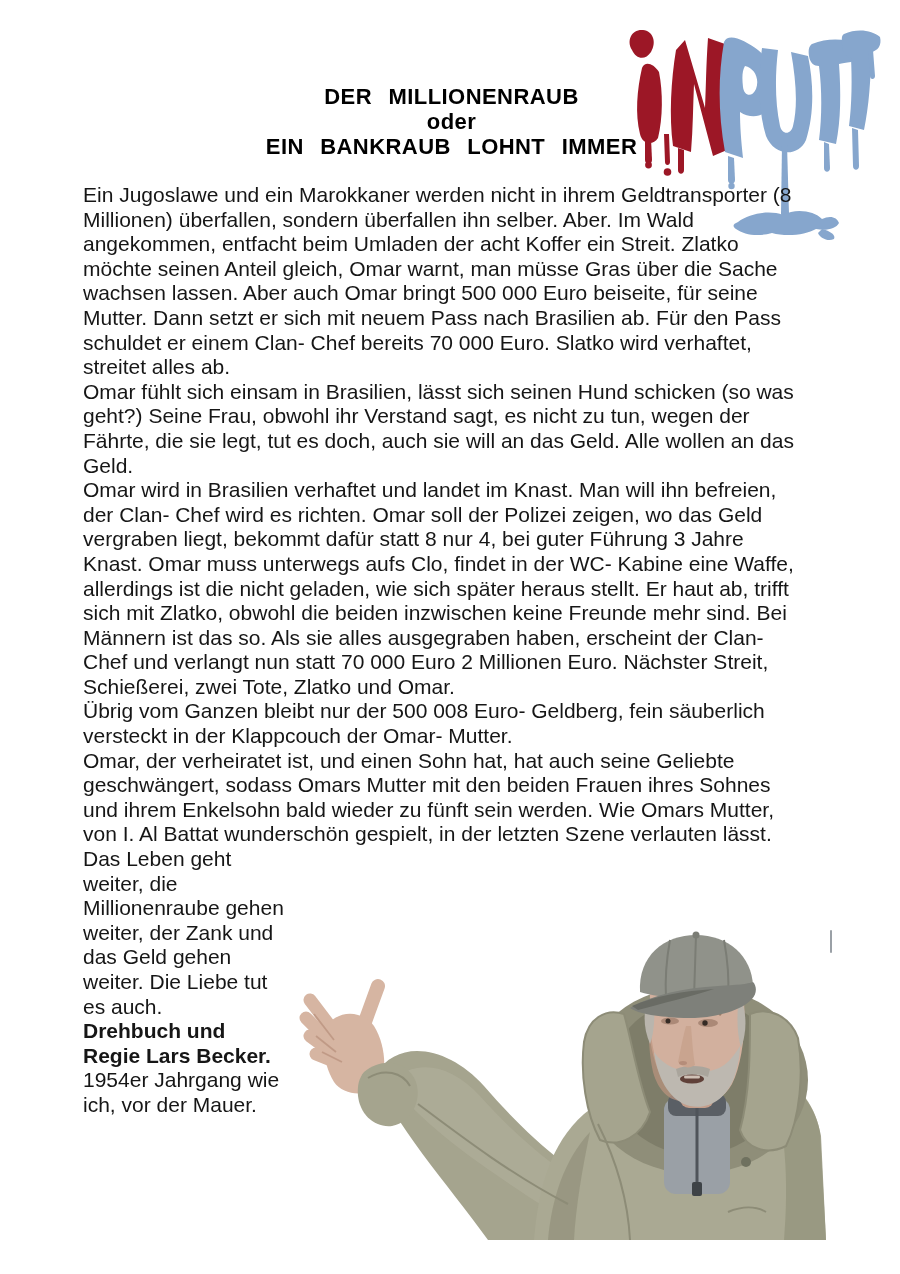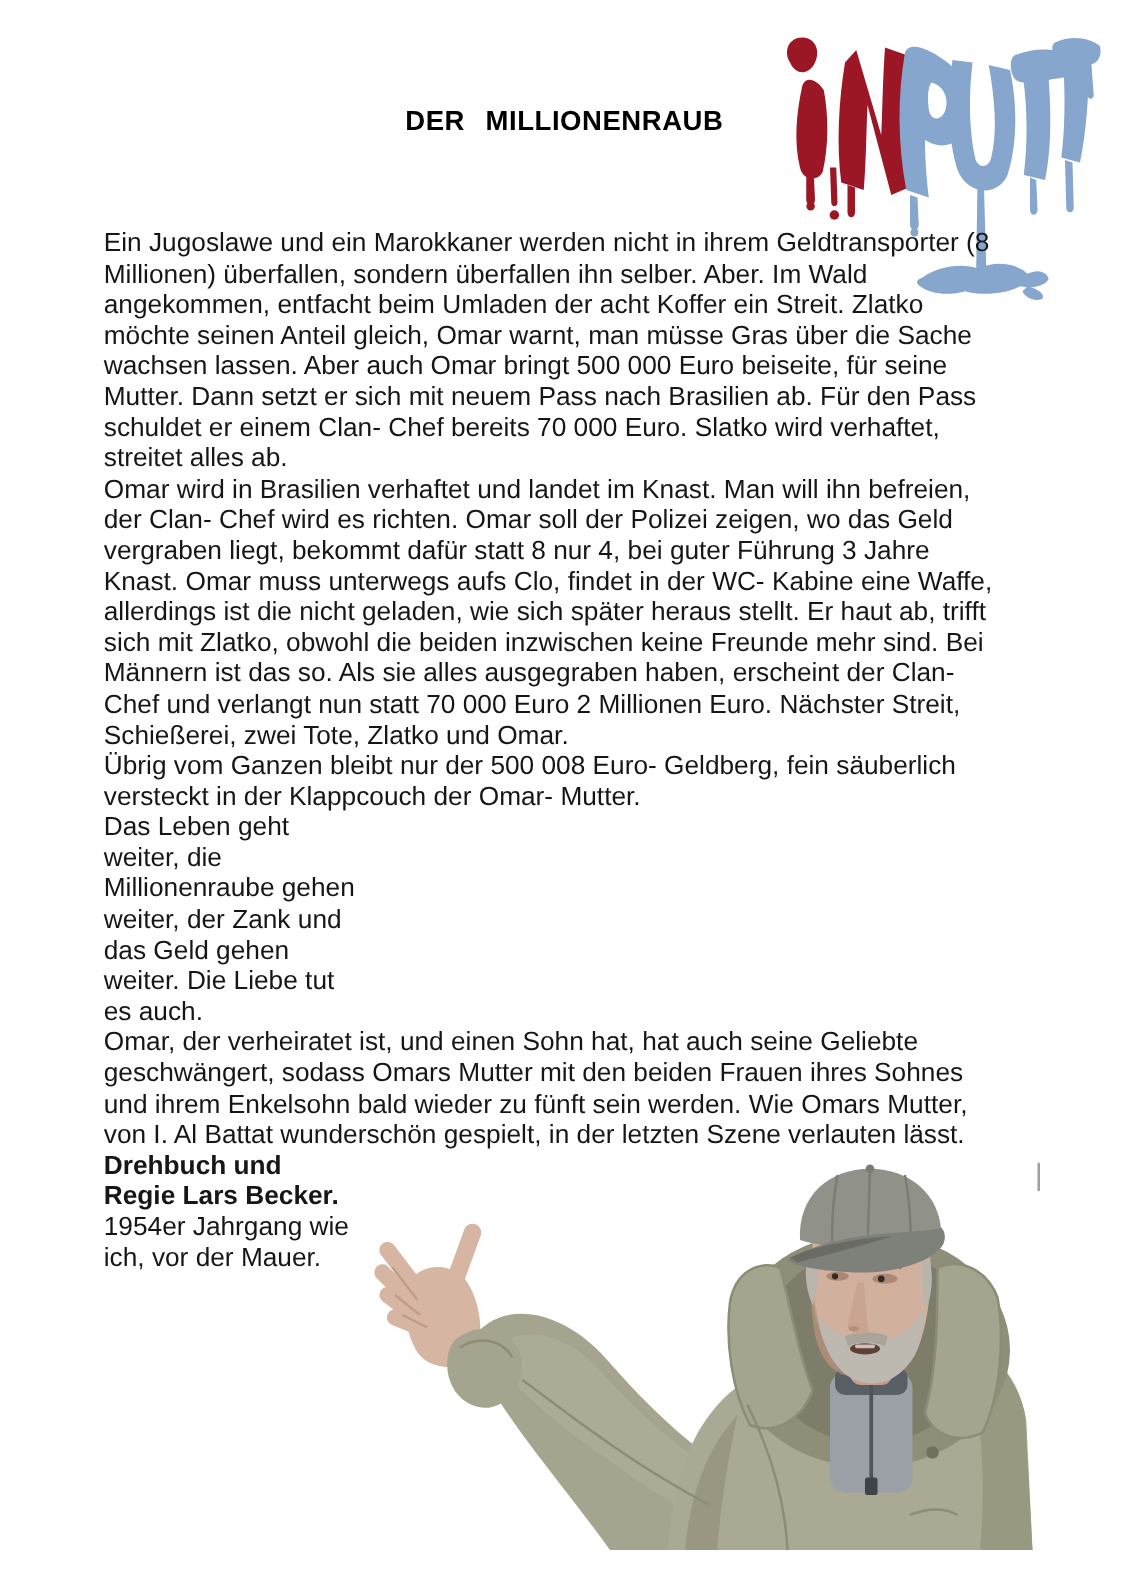--- a/index.html
+++ b/index.html
@@ -26,20 +26,22 @@
     background:#9aa0a6;border-radius:1px;
   }
 </style>
 </head>
 <body>
 
 <div class="page">
 
   <div class="title-block">
     <div class="title-line">DER MILLIONENRAUB</div>
+    <div class="title-line">oder</div>
+    <div class="title-line">EIN BANKRAUB LOHNT IMMER</div>
   </div>
 
   <svg class="logo" viewBox="0 0 280 240" xmlns="http://www.w3.org/2000/svg">
     <g fill="#9c1726">
 
       <path d="M20,36 C14,26 20,15 31,16 C41,17 45,28 39,38 C33,47 24,45 20,36 Z"></path>
 
       <path d="M30,54 C25,76 23,100 28,120 C30,130 41,132 46,124 C51,104 51,78 47,58 C41,49 33,47 30,54 Z"></path>
 
       <path d="M33,124 L33,146 C33,151 40,151 40,146 L39,124 Z"></path>
@@ -74,42 +76,46 @@
 
   <div class="article">
     <p class="para">Ein Jugoslawe und ein Marokkaner werden nicht in ihrem Geldtransporter (8
 Millionen) überfallen, sondern überfallen ihn selber. Aber. Im Wald
 angekommen, entfacht beim Umladen der acht Koffer ein Streit. Zlatko
 möchte seinen Anteil gleich, Omar warnt, man müsse Gras über die Sache
 wachsen lassen. Aber auch Omar bringt 500 000 Euro beiseite, für seine
 Mutter. Dann setzt er sich mit neuem Pass nach Brasilien ab. Für den Pass
 schuldet er einem Clan- Chef bereits 70 000 Euro. Slatko wird verhaftet,
 streitet alles ab.</p>
+    <p class="para">Omar fühlt sich einsam in Brasilien, lässt sich seinen Hund schicken (so was
+geht?) Seine Frau, obwohl ihr Verstand sagt, es nicht zu tun, wegen der
+Fährte, die sie legt, tut es doch, auch sie will an das Geld. Alle wollen an das
+Geld.</p>
     <p class="para">Omar wird in Brasilien verhaftet und landet im Knast. Man will ihn befreien,
 der Clan- Chef wird es richten. Omar soll der Polizei zeigen, wo das Geld
 vergraben liegt, bekommt dafür statt 8 nur 4, bei guter Führung 3 Jahre
 Knast. Omar muss unterwegs aufs Clo, findet in der WC- Kabine eine Waffe,
 allerdings ist die nicht geladen, wie sich später heraus stellt. Er haut ab, trifft
 sich mit Zlatko, obwohl die beiden inzwischen keine Freunde mehr sind. Bei
 Männern ist das so. Als sie alles ausgegraben haben, erscheint der Clan-
 Chef und verlangt nun statt 70 000 Euro 2 Millionen Euro. Nächster Streit,
 Schießerei, zwei Tote, Zlatko und Omar.</p>
     <p class="para">Übrig vom Ganzen bleibt nur der 500 008 Euro- Geldberg, fein säuberlich
 versteckt in der Klappcouch der Omar- Mutter.</p>
+    <p class="para">Omar, der verheiratet ist, und einen Sohn hat, hat auch seine Geliebte
+geschwängert, sodass Omars Mutter mit den beiden Frauen ihres Sohnes
+und ihrem Enkelsohn bald wieder zu fünft sein werden. Wie Omars Mutter,
+von I. Al Battat wunderschön gespielt, in der letzten Szene verlauten lässt.</p>
     <p class="para">Das Leben geht
 weiter, die
 Millionenraube gehen
 weiter, der Zank und
 das Geld gehen
 weiter. Die Liebe tut
 es auch.</p>
-    <p class="para">Omar, der verheiratet ist, und einen Sohn hat, hat auch seine Geliebte
-geschwängert, sodass Omars Mutter mit den beiden Frauen ihres Sohnes
-und ihrem Enkelsohn bald wieder zu fünft sein werden. Wie Omars Mutter,
-von I. Al Battat wunderschön gespielt, in der letzten Szene verlauten lässt.</p>
     <p class="para bold">Drehbuch und
 Regie Lars Becker.</p>
     <p class="para">1954er Jahrgang wie
 ich, vor der Mauer.</p>
   </div>
 
   <svg class="photo" viewBox="0 0 530 318" xmlns="http://www.w3.org/2000/svg">
 
     <g>
       <path d="M78,152 C100,116 150,124 186,164 C226,210 270,252 332,280 C354,290 374,296 390,300 L390,318 L190,318 C150,262 93,200 78,152 Z" fill="#a5a48e"></path>

